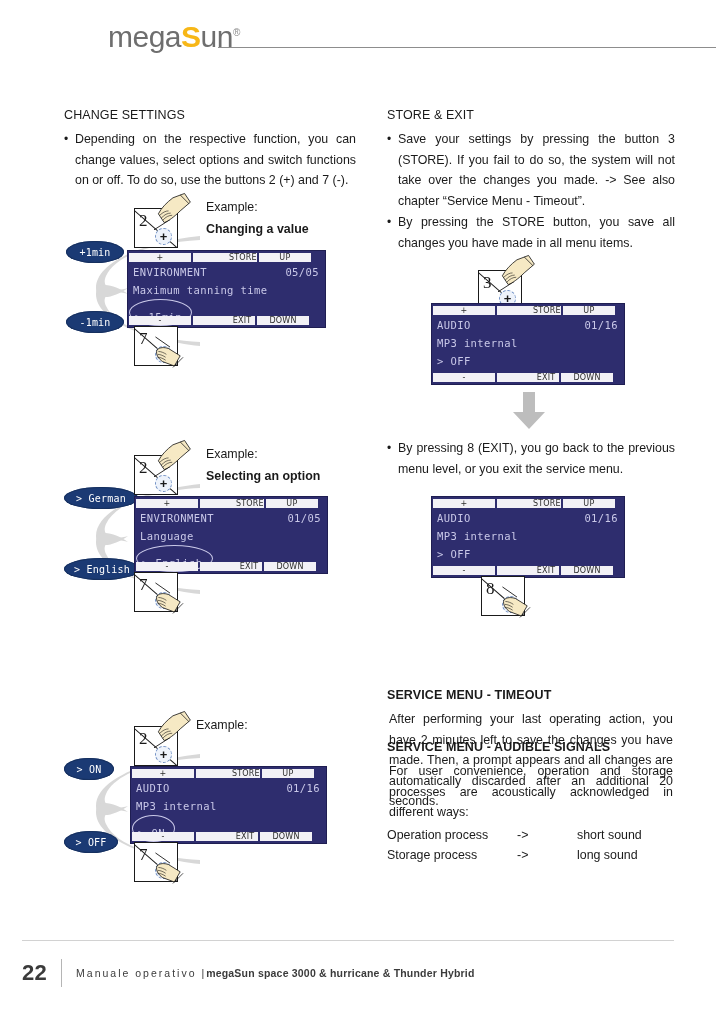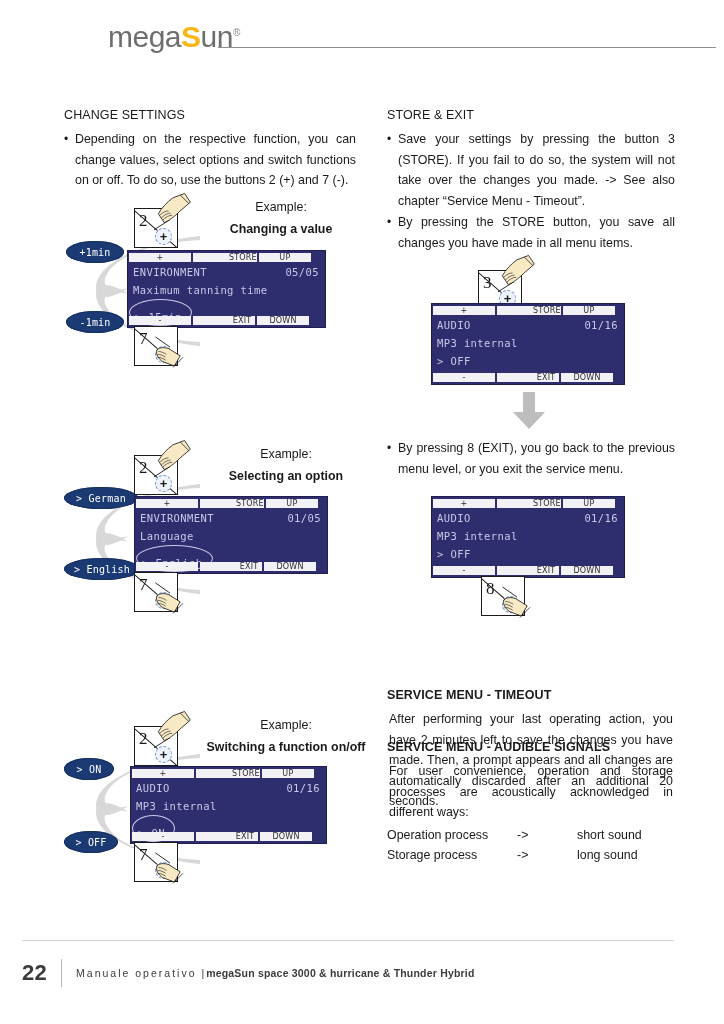--- a/index.html
+++ b/index.html
@@ -46,21 +46,21 @@
   ul.bullets { list-style:none; margin:0; padding:0; }
   ul.bullets li {
     position:relative; padding-left:11px; margin-bottom:1px;
     font-size:12.4px; line-height:20.5px; text-align:justify;
   }
   ul.bullets li::before {
     content:"•"; position:absolute; left:0; top:0; font-size:12px;
   }
 
   
-  .example-head { position:absolute; font-size:12.4px; line-height:19px;text-align:center; }
+  .example-head { position:absolute; font-size:12.4px; line-height:19px; }
   .example-head .lbl { font-weight:400; }
   .example-head .ttl { font-weight:700; display:block; margin-top:3px; }
 
   
   .lcd {
     position:absolute;
     background:#2e2d6e;
     border:1px solid #1f1e52;
     font-family:"DejaVu Sans Mono", monospace;
     color:#c9c8e8;
@@ -298,21 +298,20 @@
     <path d="M12 22 C 16 18, 22 18, 28 20 L44 30 L36 44 L20 38 C 14 34, 10 28, 12 22 Z" fill="#f6e9c4" stroke="#111" stroke-width="1.1"></path>
     <path d="M14 24 C 18 24, 22 26, 25 28" stroke="#111" stroke-width=".8" fill="none"></path>
     <path d="M13 28 C 17 28, 21 30, 24 32" stroke="#111" stroke-width=".8" fill="none"></path>
     <path d="M13 32 C 17 32, 21 34, 24 36" stroke="#111" stroke-width=".8" fill="none"></path>
     <path d="M34 46 L48 32" stroke="#111" stroke-width="1" fill="none"></path>
   </svg>
 </div>
 
 <div class="example-head" style="left:196px; top:716px; width:180px;">
   <span class="lbl">Example:</span>
-  <span class="ttl">Switching a function on/off</span>
 </div>
 
 <svg class="swoosh" style="left:88px; top:754px;" width="120" height="110" viewBox="0 0 120 110">
   <path d="M112 4 C 70 6, 28 18, 18 40 C 12 54, 28 56, 40 52 C 26 62, 8 66, 8 52 C 8 26, 56 6, 112 0 Z" fill="#d8d8d8"></path>
   <path d="M112 106 C 70 104, 28 92, 18 70 C 12 56, 28 54, 40 58 C 26 48, 8 44, 8 58 C 8 84, 56 104, 112 110 Z" fill="#d8d8d8"></path>
 </svg>
 
 <div class="pill" style="left:64px; top:758px; width:50px;">&gt; ON</div>
 <div class="pill" style="left:64px; top:831px; width:54px;">&gt; OFF</div>
 

